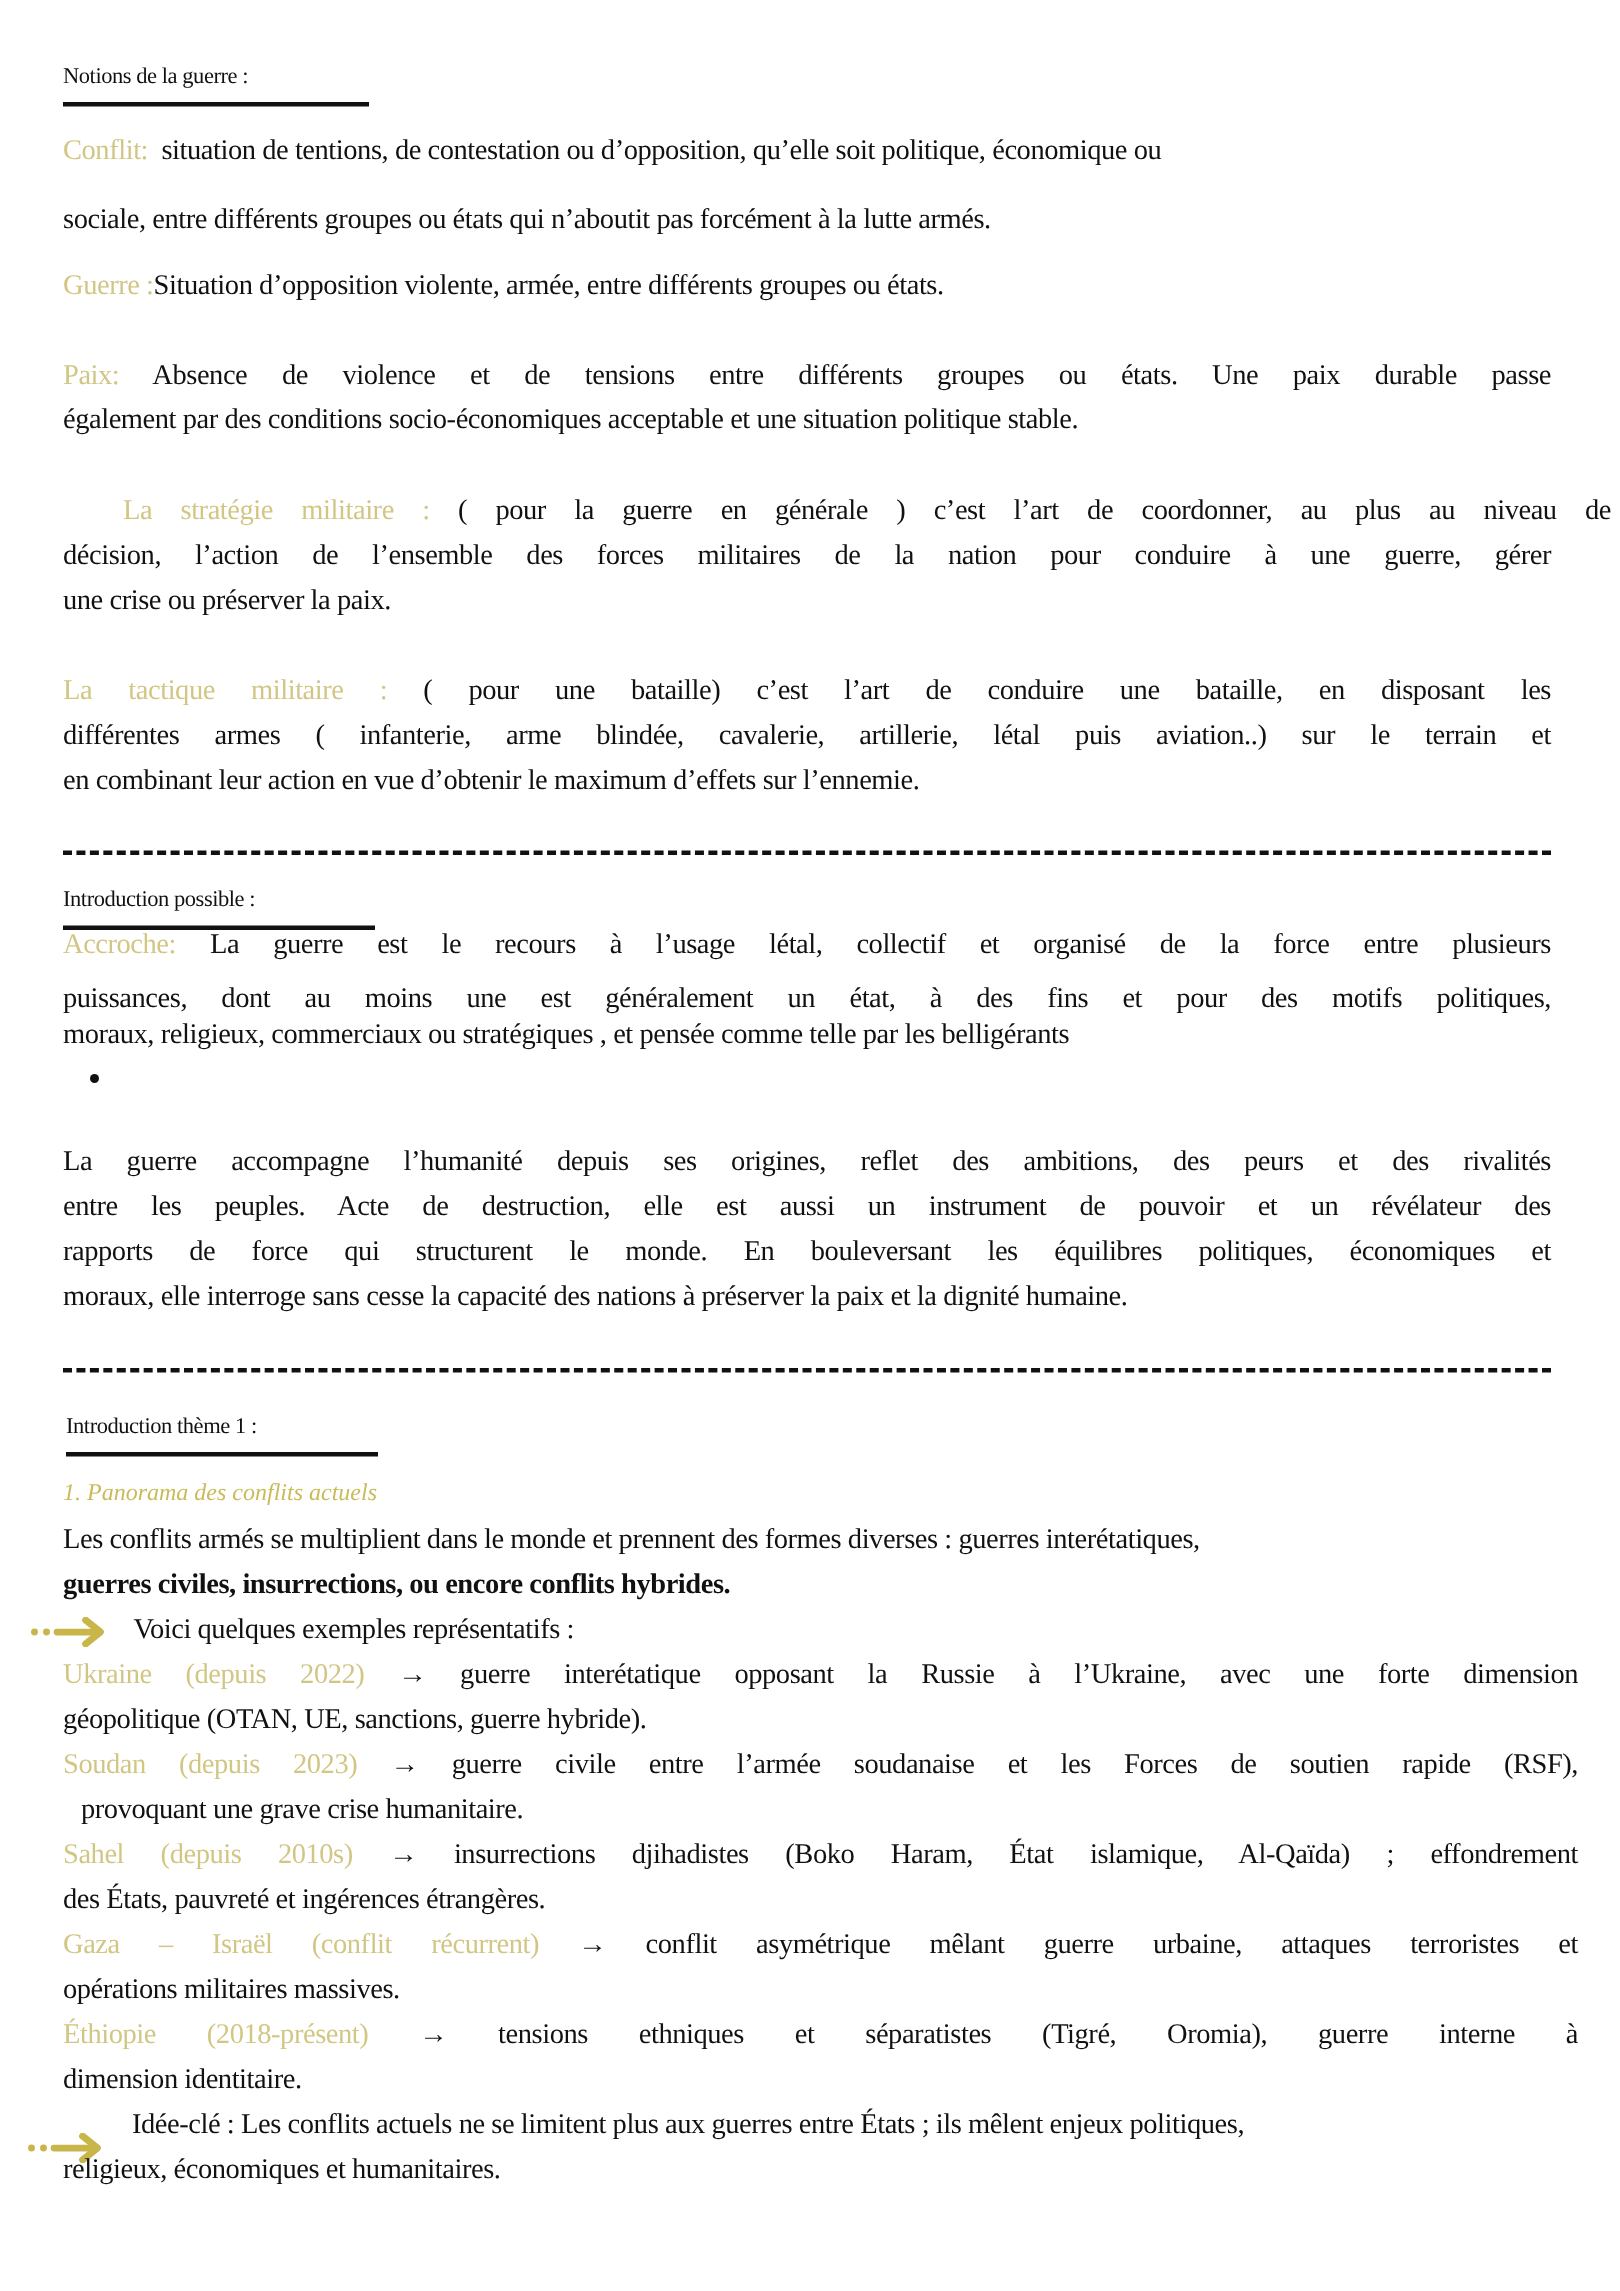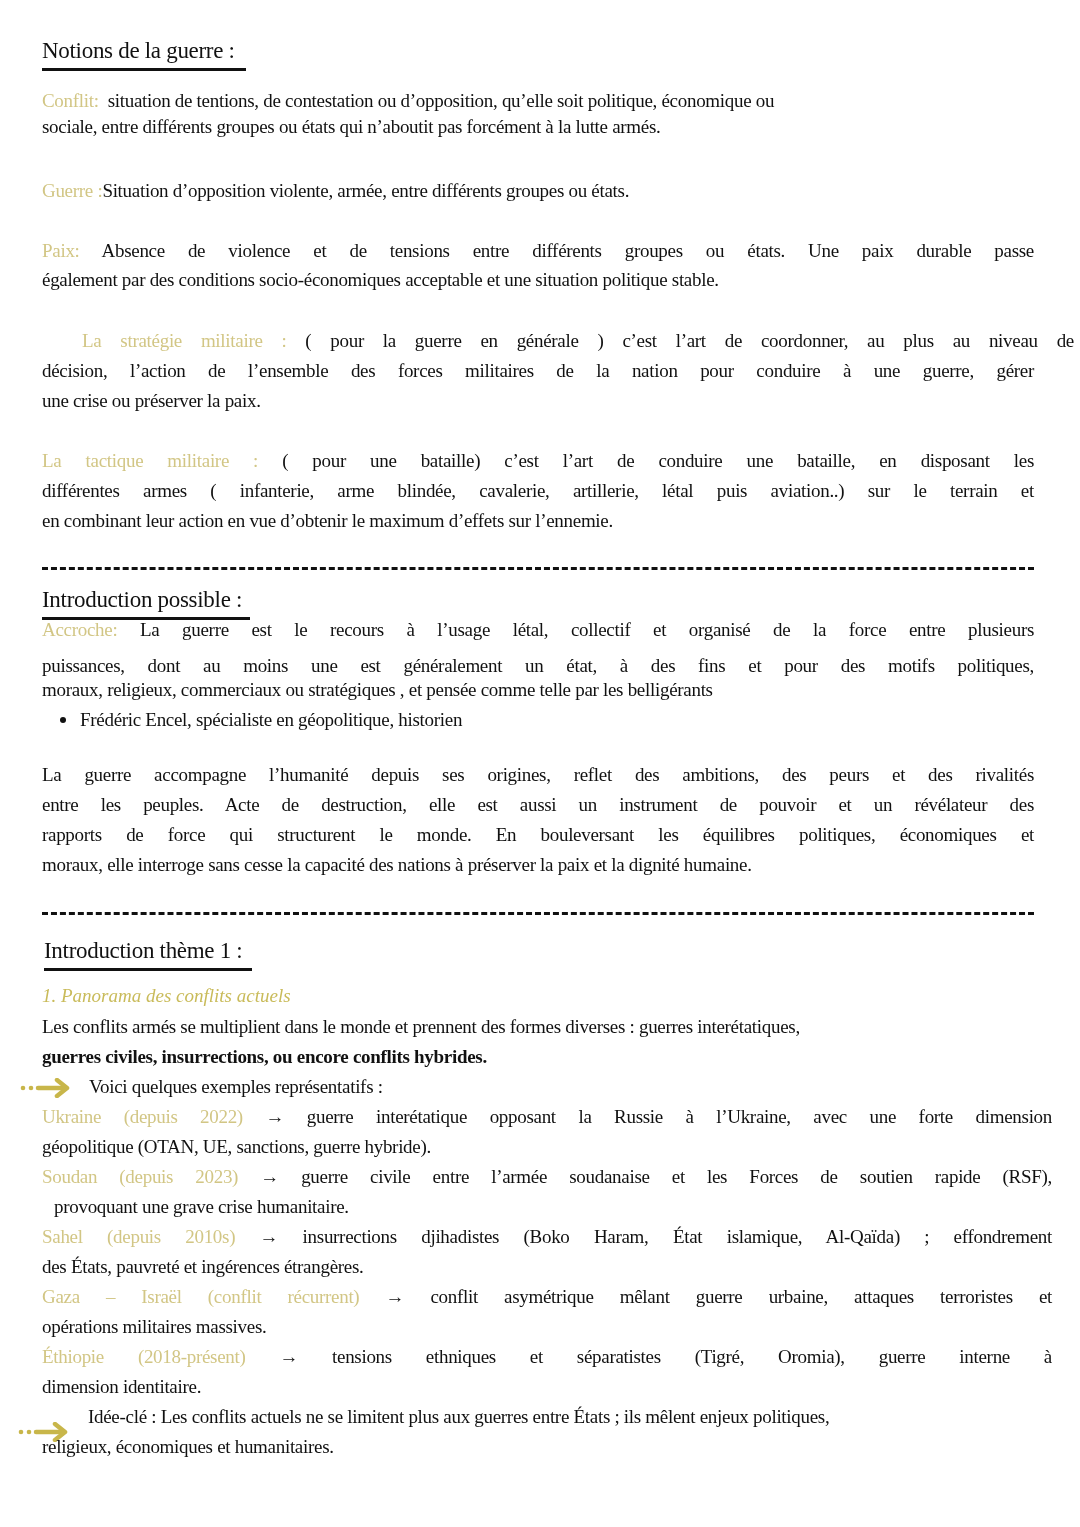--- a/index.html
+++ b/index.html
@@ -9,47 +9,47 @@
     color: #111111;
   }
   .page { position: absolute; left: 42px; top: 0; width: 1010px; }
   .line {
     position: absolute; left: 0; white-space: nowrap;
     font-family: "Liberation Serif", "DejaVu Serif", serif;
     font-size: 19px; line-height: 30px; letter-spacing: -0.3px;
   }
   .just { width: 992px; text-align: justify; text-align-last: justify; white-space: normal; }
   .gold { color: #d2c685; }
-  .heading { font-size: 23px; }
+  .heading { font-size: 15px; }
   .underline { position: absolute; height: 3px; background: #111; }
   .dashes {
     position: absolute; left: 0; width: 992px; height: 0;
     border-top: 3px dashed #111;
   }
   .sub-title {
     position: absolute; left: 0; font-style: italic;
     font-family: "Liberation Serif", "DejaVu Serif", serif;
-    font-size: 19px; color: #c9bb5a; line-height: 30px;
+    font-size: 16px; color: #c9bb5a; line-height: 30px;
   }
   .bullet-dot { display: inline-block; width: 6px; height: 6px; border-radius: 50%; background: #111; margin: 0 14px 3px 18px; vertical-align: middle; }
   .arrow { position: absolute; }
 </style>
 </head>
 <body>
 
 <div class="page">
 
   <div class="line heading" style="top:36px;">Notions de la guerre :</div>
   <div class="underline" style="left:0;top:68px;width:204px;"></div>
 
   <div class="line" style="top:86px;">
     <span class="gold">Conflit:</span>&nbsp;
     <span>situation de tentions, de contestation ou d’opposition, qu’elle soit politique, économique ou</span>
   </div>
-  <div class="line" style="top:112px;">sociale, entre différents groupes ou états qui n’aboutit pas forcément à la lutte armés.</div>
+  <div class="line" style="top:132px;">sociale, entre différents groupes ou états qui n’aboutit pas forcément à la lutte armés.</div>
 
   <div class="line" style="top:176px;">
     <span class="gold">Guerre :</span><span>Situation d’opposition violente, armée, entre différents groupes ou états.</span>
   </div>
 
   <div class="line just" style="top:236px;">
     <span class="gold">Paix:</span>
     <span>Absence de violence et de tensions entre différents groupes ou états. Une paix durable passe</span>
   </div>
   <div class="line" style="top:265px;">également par des conditions socio-économiques acceptable et une situation politique stable.</div>
@@ -73,21 +73,21 @@
   <div class="line heading" style="top:585px;">Introduction possible :</div>
   <div class="underline" style="left:0;top:617px;width:208px;"></div>
 
   <div class="line just" style="top:615px;">
     <span class="gold">Accroche:</span>
     <span>La guerre est le recours à l’usage létal, collectif et organisé de la force entre plusieurs</span>
   </div>
   <div class="line just" style="top:651px;">puissances, dont au moins une est généralement un état, à des fins et pour des motifs politiques,</div>
   <div class="line" style="top:675px;">moraux, religieux, commerciaux ou stratégiques , et pensée comme telle par les belligérants</div>
   <div class="line" style="top:705px;left:0;">
-    <span class="bullet-dot"></span><span>Frédéric Encel, spécialiste en géopolitique, historien</span>
+    <span class="bullet-dot"></span>
   </div>
 
   <div class="line just" style="top:760px;">La guerre accompagne l’humanité depuis ses origines, reflet des ambitions, des peurs et des rivalités</div>
   <div class="line just" style="top:790px;">entre les peuples. Acte de destruction, elle est aussi un instrument de pouvoir et un révélateur des</div>
   <div class="line just" style="top:820px;">rapports de force qui structurent le monde. En bouleversant les équilibres politiques, économiques et</div>
   <div class="line" style="top:850px;">moraux, elle interroge sans cesse la capacité des nations à préserver la paix et la dignité humaine.</div>
 
   <div class="dashes" style="top:912px;"></div>
 
   <div class="line heading" style="top:936px;left:2px;">Introduction thème 1 :</div>

